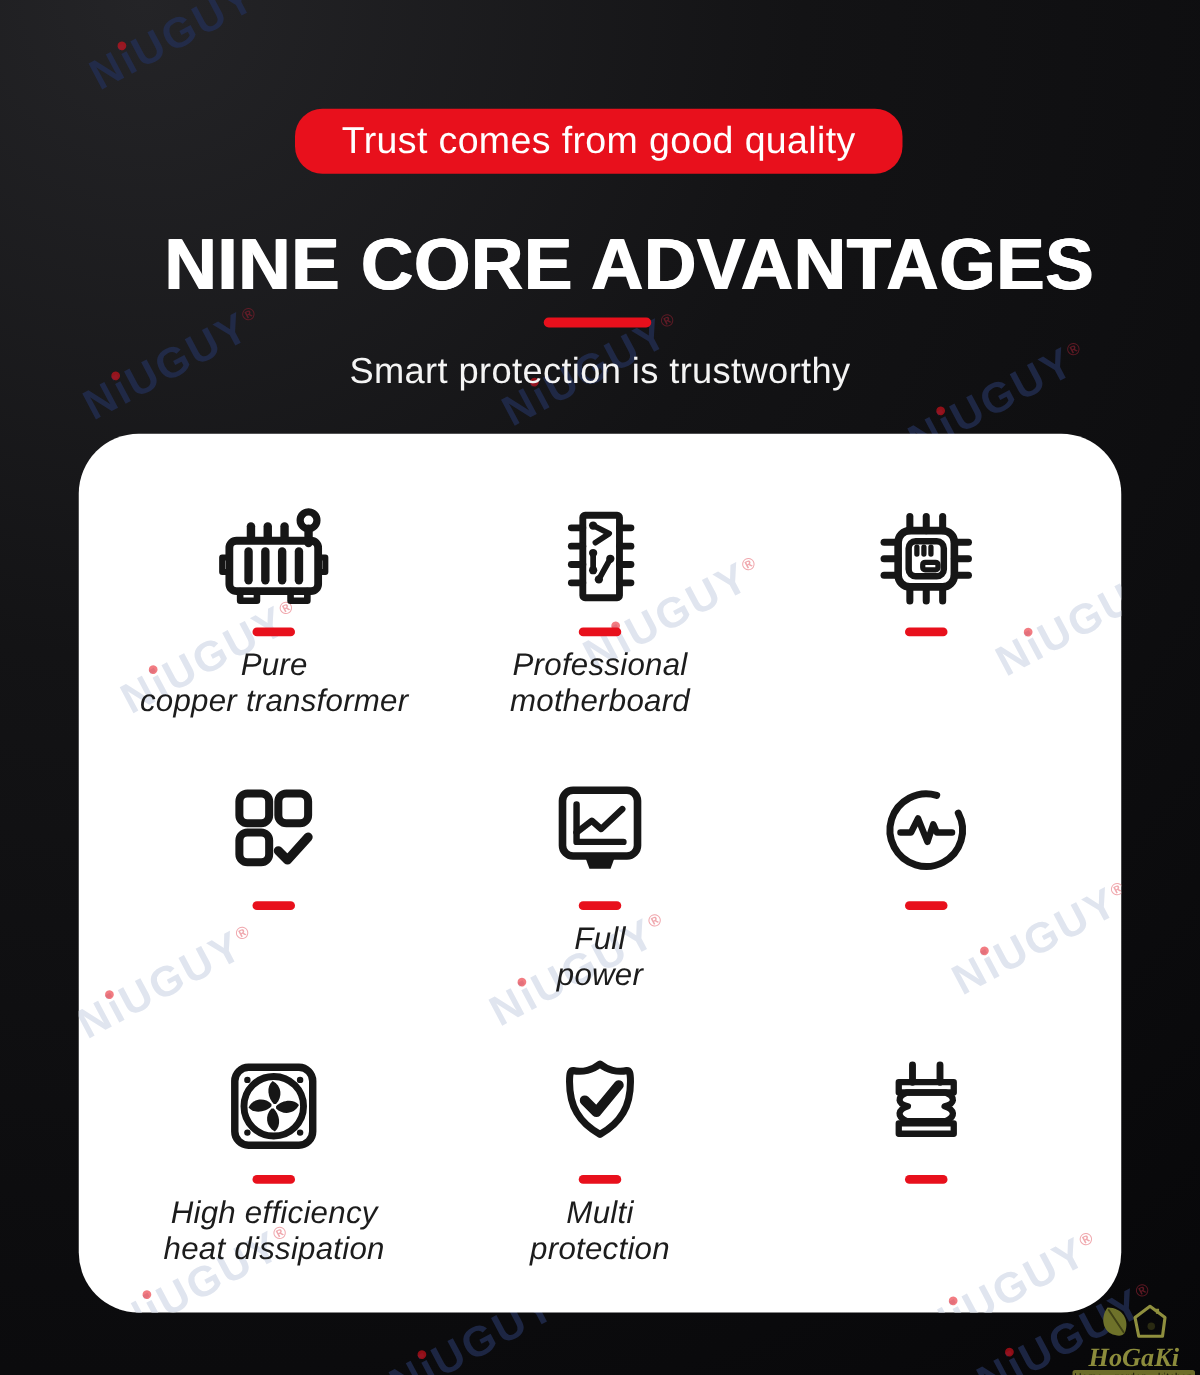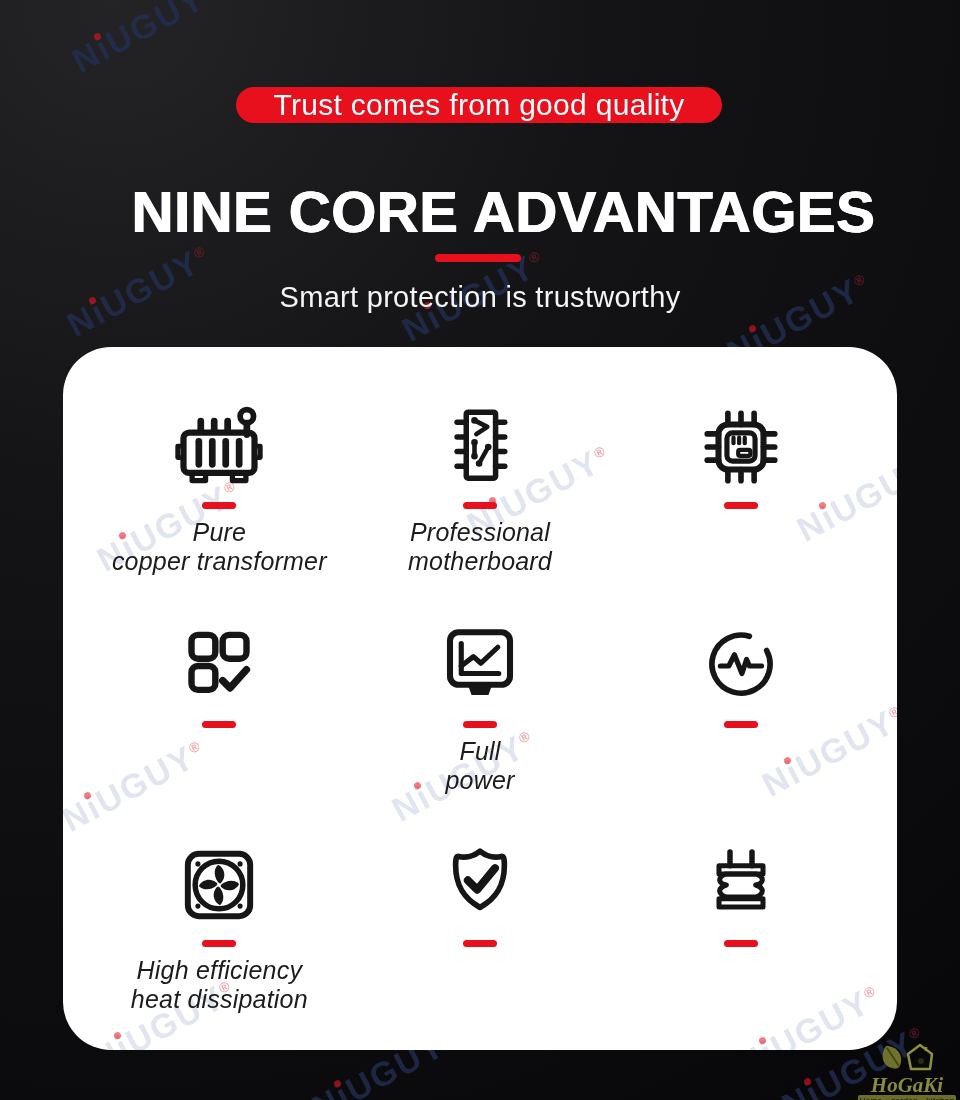--- a/index.html
+++ b/index.html
@@ -6,21 +6,21 @@
   html,body { background:#000; }
   body { font-family:"Liberation Sans","DejaVu Sans",sans-serif; }
 
   .page {
     position:relative; width:960px; height:1100px; overflow:hidden;
     background: radial-gradient(circle at 12% 0%, #242427 0%, #131315 38%, #070709 100%);
   }
 
   
   .badge {
-    position:absolute; left:236px; top:87px; width:486px; height:36px;
+    position:absolute; left:236px; top:87px; width:486px; height:52px;
     background:var(--accent_red,#e8101c); border-radius:22px;
     display:flex; align-items:center; justify-content:center;
     color:#fff; font-size:30px; letter-spacing:0.3px;
   }
   .title {
     position:absolute; left:0; right:0; top:178px; text-align:center;
     color:#fff; font-size:58px; font-weight:bold; letter-spacing:0.5px;
     text-shadow:0.6px 0 0 #fff, -0.6px 0 0 #fff;
     white-space:nowrap;
     padding-left:47px;
@@ -263,20 +263,24 @@
       </div>
 
       <div class="cell">
         <div class="icon-box">
           <svg width="90" height="90" viewBox="0 0 96 96" fill="none" stroke="currentColor" stroke-linecap="round" stroke-linejoin="round">
             <path d="M48,12 C42,17 33,19.5 25,17.5 C23,17.5 22,19 22,27 C22,48 30,62 48,72 C66,62 74,48 74,27 C74,19 73,17.5 71,17.5 C63,19.5 54,17 48,12 Z" stroke-width="6"></path>
             <polyline points="35,43 45,53 64,30" stroke-width="8.5"></polyline>
           </svg>
         </div>
         <div class="dash"></div>
+        <div class="label">
+          <div>Multi</div>
+          <div>protection</div>
+        </div>
       </div>
 
       <div class="cell">
         <div class="icon-box">
           <svg width="88" height="88" viewBox="0 0 96 88" fill="none" stroke="currentColor" stroke-linecap="round" stroke-linejoin="round">
             <line x1="36" y1="8" x2="36" y2="23" stroke-width="6"></line>
             <line x1="60" y1="8" x2="60" y2="23" stroke-width="6"></line>
             <rect x="24" y="23" width="48" height="9" stroke-width="5.5"></rect>
             <path d="M31,32 C22,36 23,42 32,44 C23,47 22,53 31,57 L65,57 C74,53 73,47 64,44 C73,42 74,36 65,32 Z" stroke-width="5.5"></path>
             <rect x="24" y="59" width="48" height="9" stroke-width="5.5"></rect>

